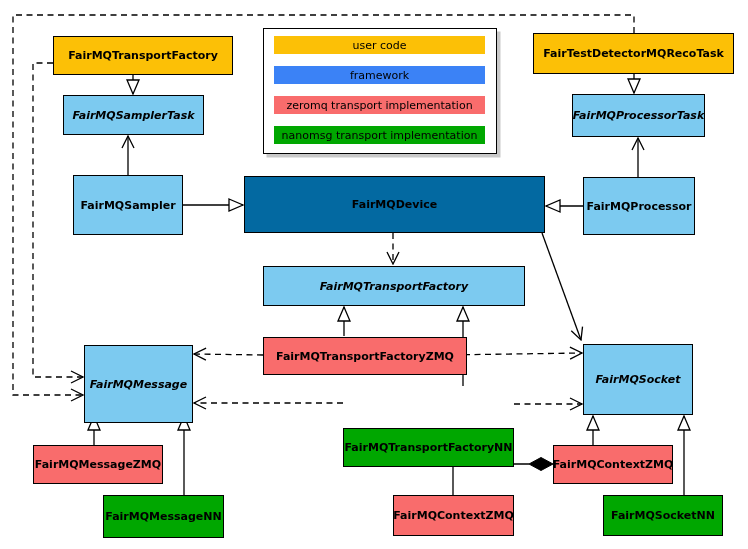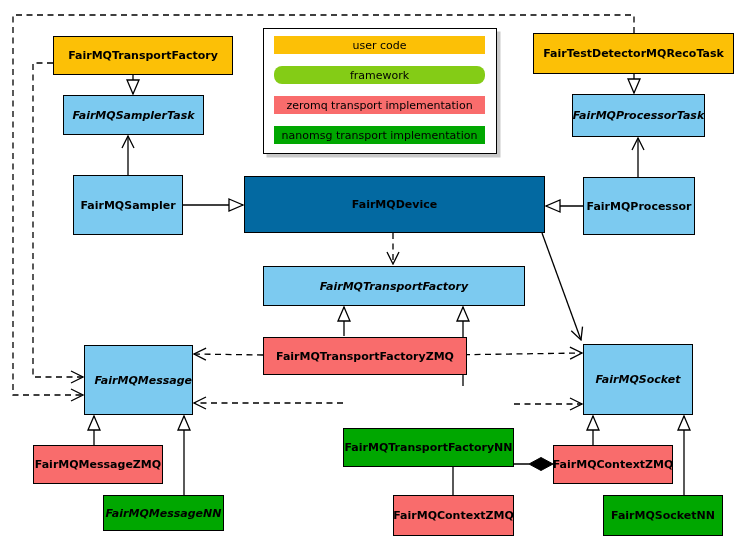--- a/index.html
+++ b/index.html
@@ -58,21 +58,21 @@
       <polyline points="593,445 593,416" fill="none" stroke="#000000" stroke-width="1.3" marker-end="url(#tri)"></polyline>
       <polyline points="684,495 684,416" fill="none" stroke="#000000" stroke-width="1.3" marker-end="url(#tri)"></polyline>
       <polyline points="453,495 453,464 529,464" fill="none" stroke="#000000" stroke-width="1.3"></polyline>
       <polygon points="529,464 541,457.5 553,464 541,470.5" fill="#000000" stroke="#000000"></polygon>
     </svg>
 
   <div class="legend" style="left: 263px; top: 28px; width: 234px; height: 126px;">
       <div class="legend-bar" style="top: 7px; background: rgb(252, 192, 6);">
         <span>user code</span>
       </div>
-      <div class="legend-bar" style="top: 37px; background: #84cc16; border-radius: 8px;">
+      <div class="legend-bar" style="top: 37px; background: #3b82f6;">
         <span>framework</span>
       </div>
       <div class="legend-bar" style="top: 67px; background: rgb(249, 108, 108);">
         <span>zeromq transport implementation</span>
       </div>
       <div class="legend-bar" style="top: 97px; background: rgb(0, 167, 0);">
         <span>nanomsg transport implementation</span>
       </div>
     </div>
 <div class="node" style="left: 53px; top: 36px; width: 180px; height: 39px; background: rgb(252, 192, 6);">
@@ -98,30 +98,30 @@
     </div>
     <div class="node abstract" style="left: 263px; top: 266px; width: 262px; height: 40px; background: rgb(124, 202, 240);">
       <span>FairMQTransportFactory</span>
     </div>
     <div class="node" style="left: 263px; top: 337px; width: 204px; height: 38px; background: rgb(249, 108, 108);">
       <span>FairMQTransportFactoryZMQ</span>
     </div>
     <div class="node" style="left: 343px; top: 386px; width: 171px; height: 39px; background: rgb(0, 167, 0); margin-top: 42px;">
       <span>FairMQTransportFactoryNN</span>
     </div>
-    <div class="node abstract" style="left: 84px; top: 345px; width: 109px; height: 70px; background: rgb(124, 202, 240); justify-content: flex-end;">
+    <div class="node abstract" style="left: 84px; top: 345px; width: 109px; height: 78px; background: rgb(124, 202, 240);">
       <span>FairMQMessage</span>
     </div>
     <div class="node abstract" style="left: 583px; top: 344px; width: 110px; height: 71px; background: rgb(124, 202, 240); text-align: center;">
       <span>FairMQSocket</span>
     </div>
     <div class="node" style="left: 33px; top: 445px; width: 130px; height: 39px; background: rgb(249, 108, 108);">
       <span>FairMQMessageZMQ</span>
     </div>
-    <div class="node" style="left: 103px; top: 495px; width: 121px; height: 36px; background: rgb(0, 167, 0); font-style: italic;">
+    <div class="node" style="left: 103px; top: 495px; width: 121px; height: 43px; background: rgb(0, 167, 0);">
       <span>FairMQMessageNN</span>
     </div>
     <div class="node" style="left: 553px; top: 445px; width: 120px; height: 39px; background: rgb(249, 108, 108);">
       <span>FairMQContextZMQ</span>
     </div>
     <div class="node" style="left: 393px; top: 495px; width: 121px; height: 41px; background: rgb(249, 108, 108);">
       <span>FairMQContextZMQ</span>
     </div>
     <div class="node" style="left: 603px; top: 495px; width: 120px; height: 41px; background: rgb(0, 167, 0);">
       <span>FairMQSocketNN</span>

